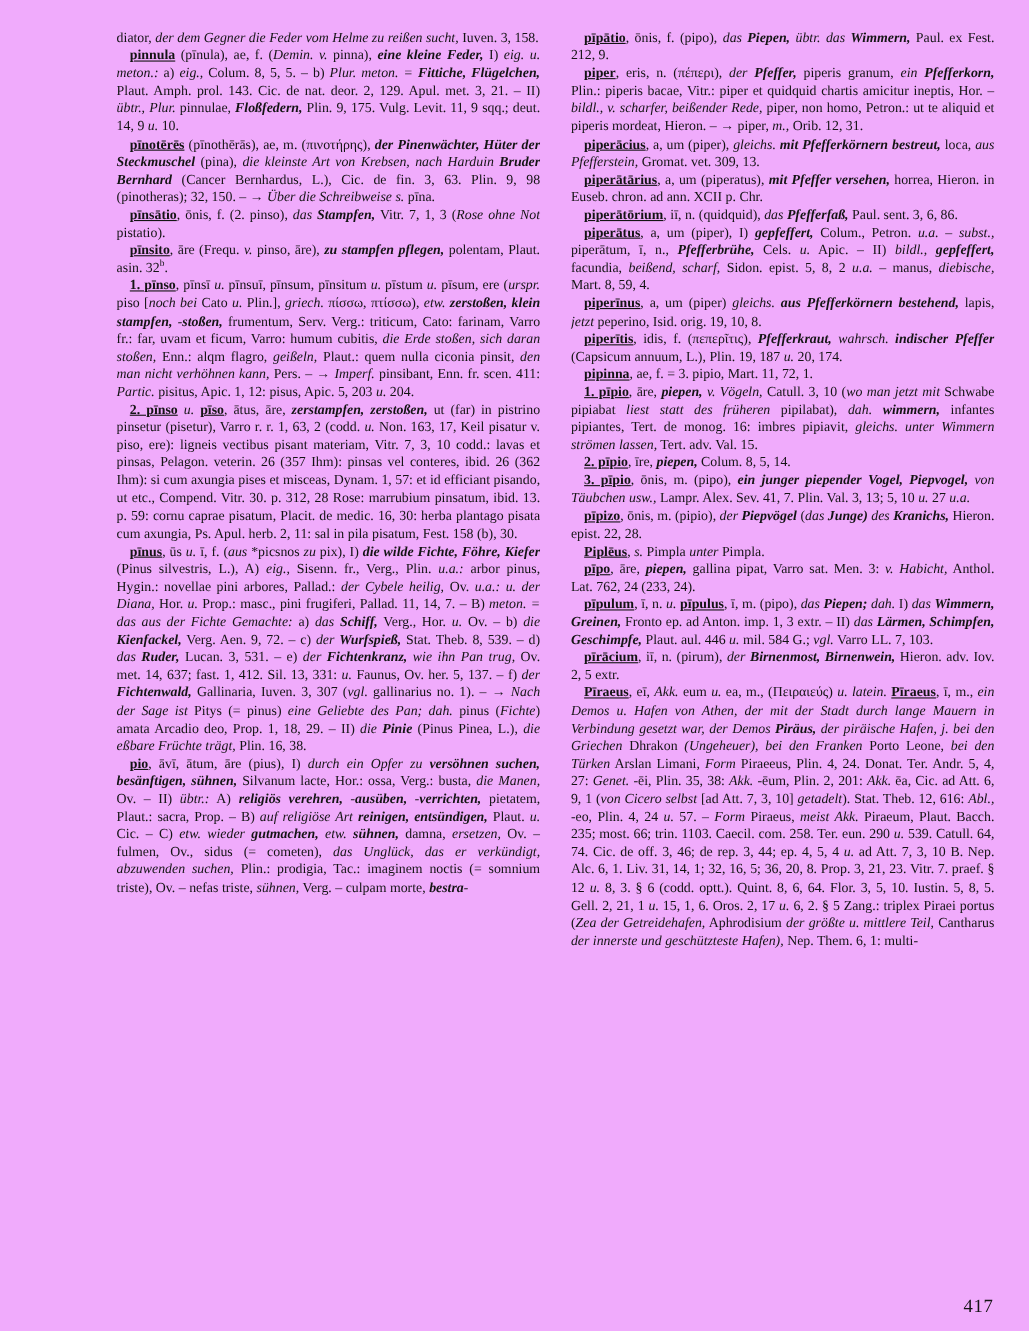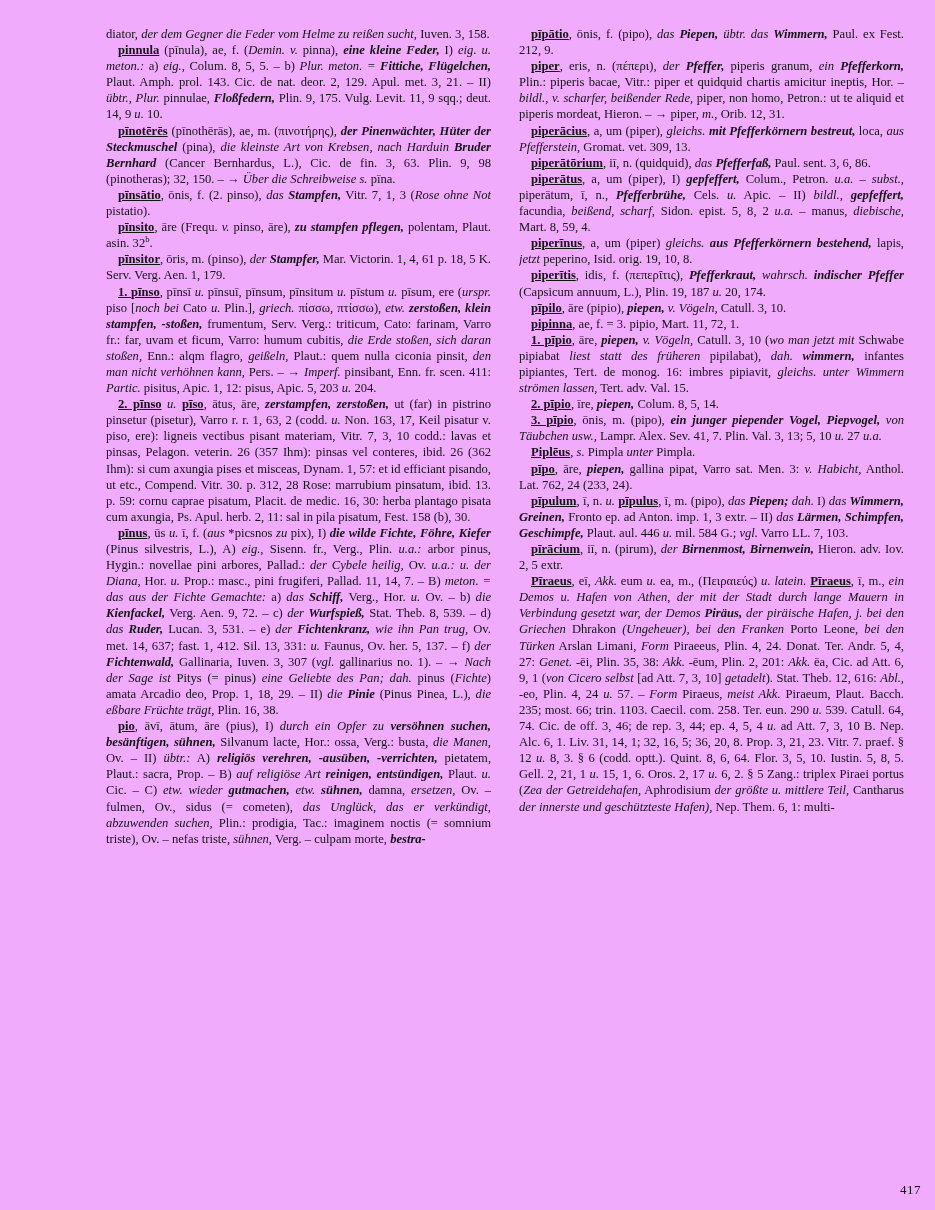--- a/index.html
+++ b/index.html
@@ -30,55 +30,55 @@
   .entry.cont { text-indent: 0; }
   .s-n { font-weight: normal; font-style: normal; }
   .s-b { font-weight: bold; text-decoration: underline; }
   .s-i { font-style: italic; }
   .s-bi { font-weight: bold; font-style: italic; }
   .s-u { }
   .s-bu { font-weight: bold; text-decoration: underline; }
   sup { font-size: 68%; line-height: 0; }
   .page-number {
     position: absolute;
-    right: 14px;
+    right: 32px;
     bottom: 12px;
-    font-size: 13px;
+    font-size: 17px;
     letter-spacing: 0.5px;
   }
 </style>
 </head>
 <body>
 
 <div class="page">
   <div class="col" id="col-left">
       <p class="entry cont"><span class="s-n">diator, </span><span class="s-i">der dem Gegner die Feder vom Helme zu reißen sucht,</span><span class="s-n"> Iuven. 3, 158.</span></p>
       <p class="entry"><span class="s-b">pinnula</span><span class="s-n"> (pīnula), ae, f. (</span><span class="s-i">Demin. v.</span><span class="s-n"> pinna), </span><span class="s-bi">eine kleine Feder,</span><span class="s-n"> I) </span><span class="s-i">eig. u. meton.:</span><span class="s-n"> a) </span><span class="s-i">eig.,</span><span class="s-n"> Colum. 8, 5, 5. – b) </span><span class="s-i">Plur. meton. =</span><span class="s-n"> </span><span class="s-bi">Fittiche, Flügelchen,</span><span class="s-n"> Plaut. Amph. prol. 143. Cic. de nat. deor. 2, 129. Apul. met. 3, 21. – II) </span><span class="s-i">übtr., Plur.</span><span class="s-n"> pinnulae, </span><span class="s-bi">Floßfedern,</span><span class="s-n"> Plin. 9, 175. Vulg. Levit. 11, 9 sqq.; deut. 14, 9 </span><span class="s-i">u.</span><span class="s-n"> 10.</span></p>
       <p class="entry"><span class="s-b">pīnotērēs</span><span class="s-n"> (pīnothērās), ae, m. (πινοτήρης), </span><span class="s-bi">der Pinenwächter, Hüter der Steckmuschel</span><span class="s-n"> (pina), </span><span class="s-i">die kleinste Art von Krebsen, nach Harduin</span><span class="s-n"> </span><span class="s-bi">Bruder Bernhard</span><span class="s-n"> (Cancer Bernhardus, L.), Cic. de fin. 3, 63. Plin. 9, 98 (pinotheras); 32, 150. – → </span><span class="s-i">Über die Schreibweise s.</span><span class="s-n"> pīna.</span></p>
       <p class="entry"><span class="s-b">pīnsātio</span><span class="s-n">, ōnis, f. (2. pinso), </span><span class="s-i">das </span><span class="s-bi">Stampfen,</span><span class="s-n"> Vitr. 7, 1, 3 (</span><span class="s-i">Rose ohne Not</span><span class="s-n"> pistatio).</span></p>
       <p class="entry"><span class="s-b">pīnsito</span><span class="s-n">, āre (Frequ. </span><span class="s-i">v.</span><span class="s-n"> pinso, āre), </span><span class="s-bi">zu stampfen pflegen,</span><span class="s-n"> polentam, Plaut. asin. 32</span><sup>b</sup><span class="s-n">.</span></p>
-      <p class="entry"><span class="s-b">pīnsitor</span><span class="s-n">, ōris, m. (pinso), </span><span class="s-i">der </span><span class="s-bi">Stampfer,</span><span class="s-n"> Mar. Victorin. 1, 4, 61 p. 18, 5 K. Serv. Verg. Aen. 1, 179.</span></p>
       <p class="entry"><span class="s-b">1. pīnso</span><span class="s-n">, pīnsī </span><span class="s-i">u.</span><span class="s-n"> pīnsuī, pīnsum, pīnsitum </span><span class="s-i">u.</span><span class="s-n"> pīstum </span><span class="s-i">u.</span><span class="s-n"> pīsum, ere (</span><span class="s-i">urspr.</span><span class="s-n"> piso [</span><span class="s-i">noch bei</span><span class="s-n"> Cato </span><span class="s-i">u.</span><span class="s-n"> Plin.], </span><span class="s-i">griech.</span><span class="s-n"> πίσσω, πτίσσω), </span><span class="s-i">etw.</span><span class="s-n"> </span><span class="s-bi">zerstoßen, klein stampfen, -stoßen,</span><span class="s-n"> frumentum, Serv. Verg.: triticum, Cato: farinam, Varro fr.: far, uvam et ficum, Varro: humum cubitis, </span><span class="s-i">die Erde stoßen, sich daran stoßen,</span><span class="s-n"> Enn.: alqm flagro, </span><span class="s-i">geißeln,</span><span class="s-n"> Plaut.: quem nulla ciconia pinsit, </span><span class="s-i">den man nicht verhöhnen kann,</span><span class="s-n"> Pers. – → </span><span class="s-i">Imperf.</span><span class="s-n"> pinsibant, Enn. fr. scen. 411: </span><span class="s-i">Partic.</span><span class="s-n"> pisitus, Apic. 1, 12: pisus, Apic. 5, 203 </span><span class="s-i">u.</span><span class="s-n"> 204.</span></p>
       <p class="entry"><span class="s-b">2. pīnso</span><span class="s-n"> </span><span class="s-i">u.</span><span class="s-n"> </span><span class="s-b">pīso</span><span class="s-n">, ātus, āre, </span><span class="s-bi">zerstampfen, zerstoßen,</span><span class="s-n"> ut (far) in pistrino pinsetur (pisetur), Varro r. r. 1, 63, 2 (codd. </span><span class="s-i">u.</span><span class="s-n"> Non. 163, 17, Keil pisatur v. piso, ere): ligneis vectibus pisant materiam, Vitr. 7, 3, 10 codd.: lavas et pinsas, Pelagon. veterin. 26 (357 Ihm): pinsas vel conteres, ibid. 26 (362 Ihm): si cum axungia pises et misceas, Dynam. 1, 57: et id efficiant pisando, ut etc., Compend. Vitr. 30. p. 312, 28 Rose: marrubium pinsatum, ibid. 13. p. 59: cornu caprae pisatum, Placit. de medic. 16, 30: herba plantago pisata cum axungia, Ps. Apul. herb. 2, 11: sal in pila pisatum, Fest. 158 (b), 30.</span></p>
       <p class="entry"><span class="s-b">pīnus</span><span class="s-n">, ūs </span><span class="s-i">u.</span><span class="s-n"> ī, f. (</span><span class="s-i">aus</span><span class="s-n"> *picsnos </span><span class="s-i">zu</span><span class="s-n"> pix), I) </span><span class="s-bi">die wilde Fichte, Föhre, Kiefer</span><span class="s-n"> (Pinus silvestris, L.), A) </span><span class="s-i">eig.,</span><span class="s-n"> Sisenn. fr., Verg., Plin. </span><span class="s-i">u.a.:</span><span class="s-n"> arbor pinus, Hygin.: novellae pini arbores, Pallad.: </span><span class="s-i">der Cybele heilig,</span><span class="s-n"> Ov. </span><span class="s-i">u.a.: u. der Diana,</span><span class="s-n"> Hor. </span><span class="s-i">u.</span><span class="s-n"> Prop.: masc., pini frugiferi, Pallad. 11, 14, 7. – B) </span><span class="s-i">meton. = das aus der Fichte Gemachte:</span><span class="s-n"> a) </span><span class="s-i">das </span><span class="s-bi">Schiff,</span><span class="s-n"> Verg., Hor. </span><span class="s-i">u.</span><span class="s-n"> Ov. – b) </span><span class="s-i">die </span><span class="s-bi">Kienfackel,</span><span class="s-n"> Verg. Aen. 9, 72. – c) </span><span class="s-i">der </span><span class="s-bi">Wurfspieß,</span><span class="s-n"> Stat. Theb. 8, 539. – d) </span><span class="s-i">das </span><span class="s-bi">Ruder,</span><span class="s-n"> Lucan. 3, 531. – e) </span><span class="s-i">der </span><span class="s-bi">Fichtenkranz,</span><span class="s-n"> </span><span class="s-i">wie ihn Pan trug,</span><span class="s-n"> Ov. met. 14, 637; fast. 1, 412. Sil. 13, 331: </span><span class="s-i">u.</span><span class="s-n"> Faunus, Ov. her. 5, 137. – f) </span><span class="s-i">der </span><span class="s-bi">Fichtenwald,</span><span class="s-n"> Gallinaria, Iuven. 3, 307 (</span><span class="s-i">vgl.</span><span class="s-n"> gallinarius no. 1). – → </span><span class="s-i">Nach der Sage ist</span><span class="s-n"> Pitys (= pinus) </span><span class="s-i">eine Geliebte des Pan; dah.</span><span class="s-n"> pinus (</span><span class="s-i">Fichte</span><span class="s-n">) amata Arcadio deo, Prop. 1, 18, 29. – II) </span><span class="s-i">die </span><span class="s-bi">Pinie</span><span class="s-n"> (Pinus Pinea, L.), </span><span class="s-i">die eßbare Früchte trägt,</span><span class="s-n"> Plin. 16, 38.</span></p>
       <p class="entry"><span class="s-b">pio</span><span class="s-n">, āvī, ātum, āre (pius), I) </span><span class="s-i">durch ein Opfer zu </span><span class="s-bi">versöhnen suchen, besänftigen, sühnen,</span><span class="s-n"> Silvanum lacte, Hor.: ossa, Verg.: busta, </span><span class="s-i">die Manen,</span><span class="s-n"> Ov. – II) </span><span class="s-i">übtr.:</span><span class="s-n"> A) </span><span class="s-bi">religiös verehren, -ausüben, -verrichten,</span><span class="s-n"> pietatem, Plaut.: sacra, Prop. – B) </span><span class="s-i">auf religiöse Art </span><span class="s-bi">reinigen, entsündigen,</span><span class="s-n"> Plaut. </span><span class="s-i">u.</span><span class="s-n"> Cic. – C) </span><span class="s-i">etw. wieder </span><span class="s-bi">gutmachen,</span><span class="s-n"> </span><span class="s-i">etw.</span><span class="s-n"> </span><span class="s-bi">sühnen,</span><span class="s-n"> damna, </span><span class="s-i">ersetzen,</span><span class="s-n"> Ov. – fulmen, Ov., sidus (= cometen), </span><span class="s-i">das Unglück, das er verkündigt, abzuwenden suchen,</span><span class="s-n"> Plin.: prodigia, Tac.: imaginem noctis (= somnium triste), Ov. – nefas triste, </span><span class="s-i">sühnen,</span><span class="s-n"> Verg. – culpam morte, </span><span class="s-bi">bestra-</span></p>
     </div>
   <div class="col" id="col-right">
       <p class="entry"><span class="s-b">pīpātio</span><span class="s-n">, ōnis, f. (pipo), </span><span class="s-i">das </span><span class="s-bi">Piepen,</span><span class="s-n"> </span><span class="s-i">übtr. das</span><span class="s-n"> </span><span class="s-bi">Wimmern,</span><span class="s-n"> Paul. ex Fest. 212, 9.</span></p>
       <p class="entry"><span class="s-b">piper</span><span class="s-n">, eris, n. (πέπερι), </span><span class="s-i">der </span><span class="s-bi">Pfeffer,</span><span class="s-n"> piperis granum, </span><span class="s-i">ein </span><span class="s-bi">Pfefferkorn,</span><span class="s-n"> Plin.: piperis bacae, Vitr.: piper et quidquid chartis amicitur ineptis, Hor. – </span><span class="s-i">bildl., v. scharfer, beißender Rede,</span><span class="s-n"> piper, non homo, Petron.: ut te aliquid et piperis mordeat, Hieron. – → piper, </span><span class="s-i">m.,</span><span class="s-n"> Orib. 12, 31.</span></p>
       <p class="entry"><span class="s-b">piperācius</span><span class="s-n">, a, um (piper), </span><span class="s-i">gleichs.</span><span class="s-n"> </span><span class="s-bi">mit Pfefferkörnern bestreut,</span><span class="s-n"> loca, </span><span class="s-i">aus Pfefferstein,</span><span class="s-n"> Gromat. vet. 309, 13.</span></p>
+      <p class="entry"><span class="s-b">piperātārius</span><span class="s-n">, a, um (piperatus), </span><span class="s-bi">mit Pfeffer versehen,</span><span class="s-n"> horrea, Hieron. in Euseb. chron. ad ann. XCII p. Chr.</span></p>
       <p class="entry"><span class="s-b">piperātōrium</span><span class="s-n">, iī, n. (quidquid), </span><span class="s-i">das </span><span class="s-bi">Pfefferfaß,</span><span class="s-n"> Paul. sent. 3, 6, 86.</span></p>
       <p class="entry"><span class="s-b">piperātus</span><span class="s-n">, a, um (piper), I) </span><span class="s-bi">gepfeffert,</span><span class="s-n"> Colum., Petron. </span><span class="s-i">u.a.</span><span class="s-n"> – </span><span class="s-i">subst.,</span><span class="s-n"> piperātum, ī, n., </span><span class="s-bi">Pfefferbrühe,</span><span class="s-n"> Cels. </span><span class="s-i">u.</span><span class="s-n"> Apic. – II) </span><span class="s-i">bildl.,</span><span class="s-n"> </span><span class="s-bi">gepfeffert,</span><span class="s-n"> facundia, </span><span class="s-i">beißend, scharf,</span><span class="s-n"> Sidon. epist. 5, 8, 2 </span><span class="s-i">u.a.</span><span class="s-n"> – manus, </span><span class="s-i">diebische,</span><span class="s-n"> Mart. 8, 59, 4.</span></p>
       <p class="entry"><span class="s-b">piperīnus</span><span class="s-n">, a, um (piper) </span><span class="s-i">gleichs.</span><span class="s-n"> </span><span class="s-bi">aus Pfefferkörnern bestehend,</span><span class="s-n"> lapis, </span><span class="s-i">jetzt</span><span class="s-n"> peperino, Isid. orig. 19, 10, 8.</span></p>
       <p class="entry"><span class="s-b">piperītis</span><span class="s-n">, idis, f. (πεπερῖτις), </span><span class="s-bi">Pfefferkraut,</span><span class="s-n"> </span><span class="s-i">wahrsch.</span><span class="s-n"> </span><span class="s-bi">indischer Pfeffer</span><span class="s-n"> (Capsicum annuum, L.), Plin. 19, 187 </span><span class="s-i">u.</span><span class="s-n"> 20, 174.</span></p>
-      <p class="entry"><span class="s-b">pīpilo</span><span class="s-n">, āre (pipio), </span><span class="s-bi">piepen,</span><span class="s-n"> </span><span class="s-i">v. Vögeln,</span><span class="s-n"> Catull. 3, 10.</span></p>
       <p class="entry"><span class="s-b">pipinna</span><span class="s-n">, ae, f. = 3. pipio, Mart. 11, 72, 1.</span></p>
       <p class="entry"><span class="s-b">1. pīpio</span><span class="s-n">, āre, </span><span class="s-bi">piepen,</span><span class="s-n"> </span><span class="s-i">v. Vögeln,</span><span class="s-n"> Catull. 3, 10 (</span><span class="s-i">wo man jetzt mit</span><span class="s-n"> Schwabe pipiabat </span><span class="s-i">liest statt des früheren</span><span class="s-n"> pipilabat), </span><span class="s-i">dah.</span><span class="s-n"> </span><span class="s-bi">wimmern,</span><span class="s-n"> infantes pipiantes, Tert. de monog. 16: imbres pipiavit, </span><span class="s-i">gleichs. unter Wimmern strömen lassen,</span><span class="s-n"> Tert. adv. Val. 15.</span></p>
       <p class="entry"><span class="s-b">2. pīpio</span><span class="s-n">, īre, </span><span class="s-bi">piepen,</span><span class="s-n"> Colum. 8, 5, 14.</span></p>
       <p class="entry"><span class="s-b">3. pīpio</span><span class="s-n">, ōnis, m. (pipo), </span><span class="s-bi">ein junger piepender Vogel, Piepvogel,</span><span class="s-n"> </span><span class="s-i">von Täubchen usw.,</span><span class="s-n"> Lampr. Alex. Sev. 41, 7. Plin. Val. 3, 13; 5, 10 </span><span class="s-i">u.</span><span class="s-n"> 27 </span><span class="s-i">u.a.</span></p>
+      <p class="entry"><span class="s-b">pīpizo</span><span class="s-n">, ōnis, m. (pipio), </span><span class="s-i">der </span><span class="s-bi">Piepvögel</span><span class="s-n"> (</span><span class="s-i">das </span><span class="s-bi">Junge)</span><span class="s-n"> </span><span class="s-i">des </span><span class="s-bi">Kranichs,</span><span class="s-n"> Hieron. epist. 22, 28.</span></p>
       <p class="entry"><span class="s-b">Piplēus</span><span class="s-n">, </span><span class="s-i">s.</span><span class="s-n"> Pimpla </span><span class="s-i">unter</span><span class="s-n"> Pimpla.</span></p>
       <p class="entry"><span class="s-b">pīpo</span><span class="s-n">, āre, </span><span class="s-bi">piepen,</span><span class="s-n"> gallina pipat, Varro sat. Men. 3: </span><span class="s-i">v. Habicht,</span><span class="s-n"> Anthol. Lat. 762, 24 (233, 24).</span></p>
       <p class="entry"><span class="s-b">pīpulum</span><span class="s-n">, ī, n. </span><span class="s-i">u.</span><span class="s-n"> </span><span class="s-b">pīpulus</span><span class="s-n">, ī, m. (pipo), </span><span class="s-i">das </span><span class="s-bi">Piepen;</span><span class="s-n"> </span><span class="s-i">dah.</span><span class="s-n"> I) </span><span class="s-i">das </span><span class="s-bi">Wimmern, Greinen,</span><span class="s-n"> Fronto ep. ad Anton. imp. 1, 3 extr. – II) </span><span class="s-i">das </span><span class="s-bi">Lärmen, Schimpfen, Geschimpfe,</span><span class="s-n"> Plaut. aul. 446 </span><span class="s-i">u.</span><span class="s-n"> mil. 584 G.; </span><span class="s-i">vgl.</span><span class="s-n"> Varro LL. 7, 103.</span></p>
       <p class="entry"><span class="s-b">pīrācium</span><span class="s-n">, iī, n. (pirum), </span><span class="s-i">der </span><span class="s-bi">Birnenmost, Birnenwein,</span><span class="s-n"> Hieron. adv. Iov. 2, 5 extr.</span></p>
       <p class="entry"><span class="s-b">Pīra</span><span class="s-bu">eus</span><span class="s-n">, eī, </span><span class="s-i">Akk.</span><span class="s-n"> eum </span><span class="s-i">u.</span><span class="s-n"> ea, m., (Πειραιεύς) </span><span class="s-i">u. latein.</span><span class="s-n"> </span><span class="s-b">Pīraeus</span><span class="s-n">, ī, m., </span><span class="s-i">ein Demos u. Hafen von Athen, der mit der Stadt durch lange Mauern in Verbindung gesetzt war, der Demos</span><span class="s-n"> </span><span class="s-bi">Piräus,</span><span class="s-n"> </span><span class="s-i">der piräische Hafen, j. bei den Griechen</span><span class="s-n"> Dhrakon </span><span class="s-i">(Ungeheuer), bei den Franken</span><span class="s-n"> Porto Leone, </span><span class="s-i">bei den Türken</span><span class="s-n"> Arslan Limani, </span><span class="s-i">Form</span><span class="s-n"> Pira</span><span class="s-u">ee</span><span class="s-n">us, Plin. 4, 24. Donat. Ter. Andr. 5, 4, 27: </span><span class="s-i">Genet.</span><span class="s-n"> -ēi, Plin. 35, 38: </span><span class="s-i">Akk.</span><span class="s-n"> -ēum, Plin. 2, 201: </span><span class="s-i">Akk.</span><span class="s-n"> ēa, Cic. ad Att. 6, 9, 1 (</span><span class="s-i">von Cicero selbst</span><span class="s-n"> [ad Att. 7, 3, 10] </span><span class="s-i">getadelt</span><span class="s-n">). Stat. Theb. 12, 616: </span><span class="s-i">Abl.,</span><span class="s-n"> -eo, Plin. 4, 24 </span><span class="s-i">u.</span><span class="s-n"> 57. – </span><span class="s-i">Form</span><span class="s-n"> Piraeus, </span><span class="s-i">meist Akk.</span><span class="s-n"> Piraeum, Plaut. Bacch. 235; most. 66; trin. 1103. Caecil. com. 258. Ter. eun. 290 </span><span class="s-i">u.</span><span class="s-n"> 539. Catull. 64, 74. Cic. de off. 3, 46; de rep. 3, 44; ep. 4, 5, 4 </span><span class="s-i">u.</span><span class="s-n"> ad Att. 7, 3, 10 B. Nep. Alc. 6, 1. Liv. 31, 14, 1; 32, 16, 5; 36, 20, 8. Prop. 3, 21, 23. Vitr. 7. praef. § 12 </span><span class="s-i">u.</span><span class="s-n"> 8, 3. § 6 (codd. optt.). Quint. 8, 6, 64. Flor. 3, 5, 10. Iustin. 5, 8, 5. Gell. 2, 21, 1 </span><span class="s-i">u.</span><span class="s-n"> 15, 1, 6. Oros. 2, 17 </span><span class="s-i">u.</span><span class="s-n"> 6, 2. § 5 Zang.: triplex Piraei portus (</span><span class="s-i">Zea der Getreidehafen,</span><span class="s-n"> Aphrodisium </span><span class="s-i">der größte u. mittlere Teil,</span><span class="s-n"> Cantharus </span><span class="s-i">der innerste und geschützteste Hafen),</span><span class="s-n"> Nep. Them. 6, 1: multi-</span></p>
     </div>
   <div class="page-number">417</div>
 </div>
 
 </body></html>

